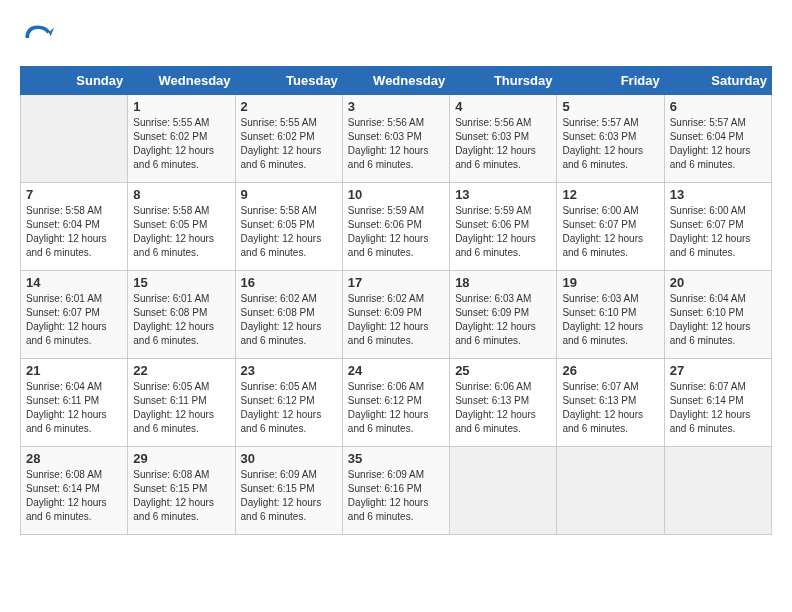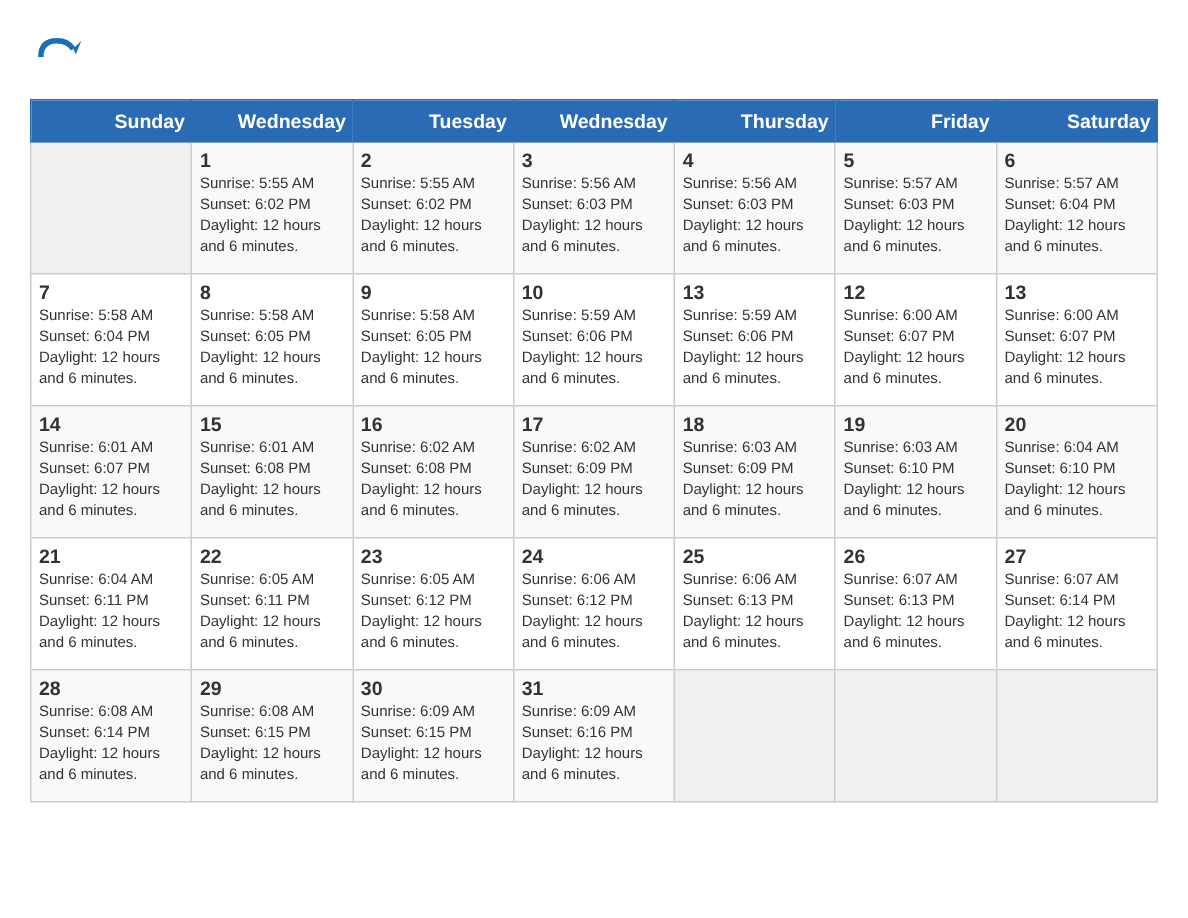--- a/index.html
+++ b/index.html
@@ -244,21 +244,21 @@
         </td>
         <td>
           <span class="day-num">29</span>
           <div class="cell-info">Sunrise: 6:08 AM<br>Sunset: 6:15 PM<br>Daylight: 12 hours and 6 minutes.</div>
         </td>
         <td>
           <span class="day-num">30</span>
           <div class="cell-info">Sunrise: 6:09 AM<br>Sunset: 6:15 PM<br>Daylight: 12 hours and 6 minutes.</div>
         </td>
         <td>
-          <span class="day-num">31</span>
+          <span class="day-num">35</span>
           <div class="cell-info">Sunrise: 6:09 AM<br>Sunset: 6:16 PM<br>Daylight: 12 hours and 6 minutes.</div>
         </td>
         <td class="empty-cell"></td>
         <td class="empty-cell"></td>
         <td class="empty-cell"></td>
       </tr>
     </tbody>
 </table>
 
 </body></html>

